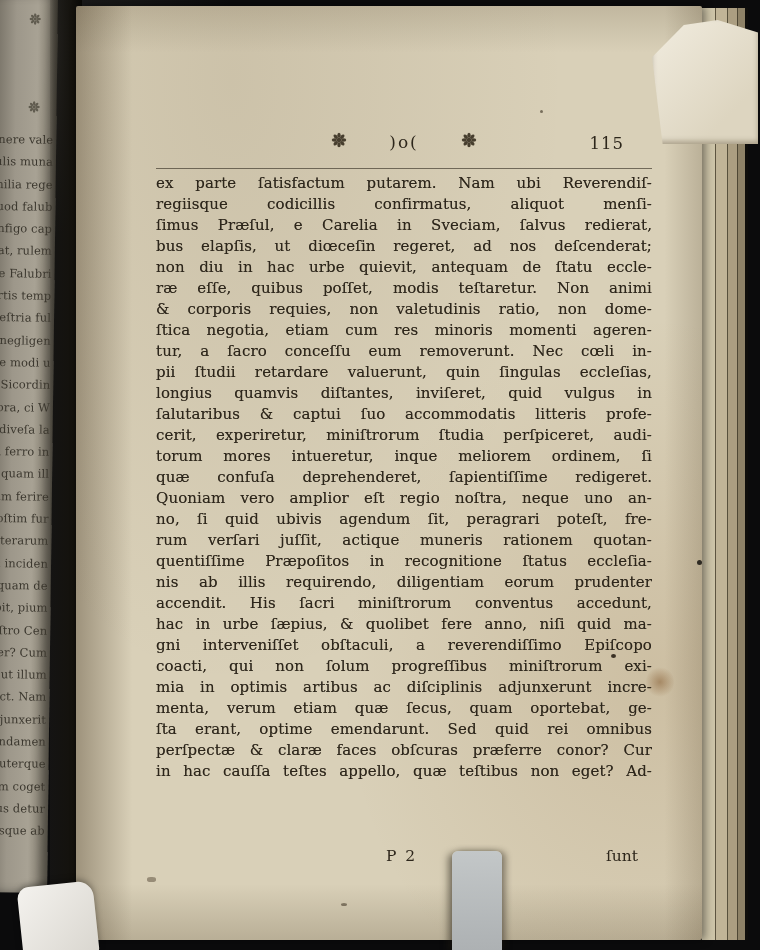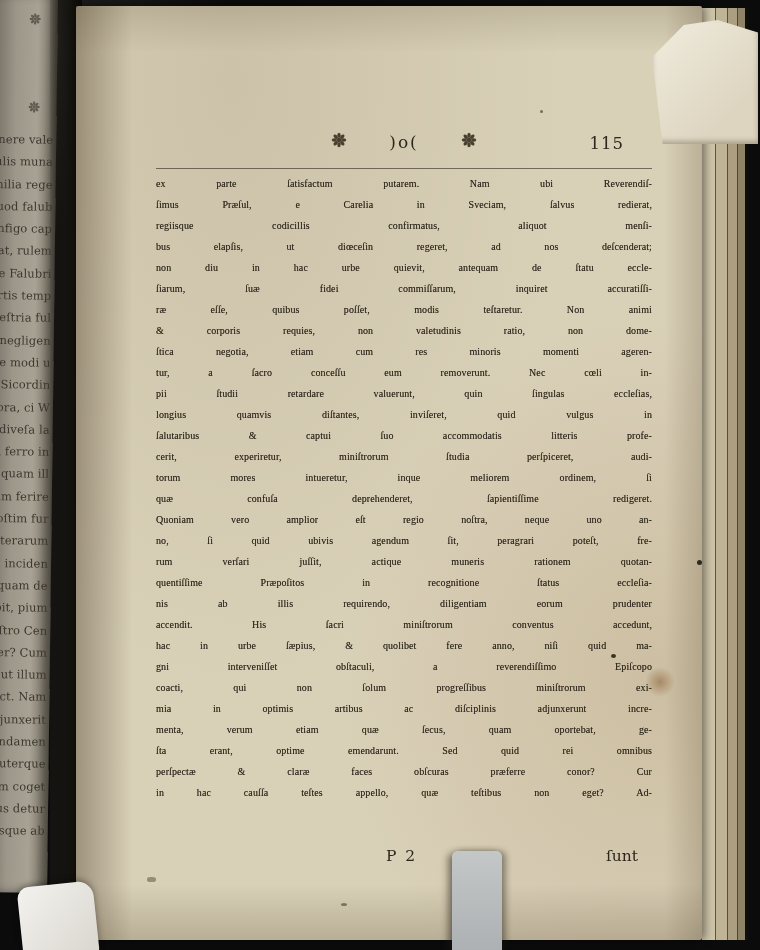--- a/index.html
+++ b/index.html
@@ -91,25 +91,24 @@
     text-align:right;
   }
   .header-rule {
     position:absolute; left:80px; top:162px; width:496px; height:1px;
     background:rgba(45,38,27,0.6);
   }
 
   
   .textblock { position:absolute; left:80px; top:167px; width:496px; }
   .text-line {
-    font-size:10px; line-height:21px; color:#2d261b;
+    font-size:15px; line-height:21px; color:#2d261b;
     text-align:justify; text-align-last:justify;
     letter-spacing:0.1px;
     text-shadow:0 0 0.5px rgba(45,38,27,0.55);
-    font-family:Liberation Serif, serif;
   }
 
   
   .page-footer {
     position:absolute; left:80px; top:841px; width:496px; height:24px;
     font-size:15.5px; color:#2d261b;text-align:center;
   }
   .signature { position:absolute; left:50%; transform:translateX(-58%); letter-spacing:2px; }
   .catchword { position:absolute; right:14px;margin-left:20px; }
 
@@ -253,25 +252,24 @@
             </g>
           </svg>
         </span>
       </div>
       <span class="page-number">115</span>
     </div>
     <div class="header-rule"></div>
 
     <div class="textblock">
         <div class="text-line">ex parte ſatisfactum putarem. Nam ubi Reverendiſ-</div>
+        <div class="text-line">regiisque codicillis confirmatus, aliquot menſi-</div>
         <div class="text-line">ſimus Præſul, e Carelia in Sveciam, ſalvus redierat,</div>
-        <div class="text-line">regiisque codicillis confirmatus, aliquot menſi-</div>
         <div class="text-line">bus elapſis, ut diœceſin regeret, ad nos deſcenderat;</div>
         <div class="text-line">non diu in hac urbe quievit, antequam de ſtatu eccle-</div>
-        <div class="text-line">ſiarum, ſuæ fidei commiſſarum, inquiret accuratiſſi-</div>
         <div class="text-line">ræ eſſe, quibus poſſet, modis teſtaretur. Non animi</div>
         <div class="text-line">&amp; corporis requies, non valetudinis ratio, non dome-</div>
         <div class="text-line">ſtica negotia, etiam cum res minoris momenti ageren-</div>
         <div class="text-line">tur, a ſacro conceſſu eum removerunt. Nec cœli in-</div>
         <div class="text-line">pii ſtudii retardare valuerunt, quin ſingulas eccleſias,</div>
         <div class="text-line">longius quamvis diſtantes, inviſeret, quid vulgus in</div>
         <div class="text-line">ſalutaribus &amp; captui ſuo accommodatis litteris profe-</div>
         <div class="text-line">cerit, experiretur, miniſtrorum ſtudia perſpiceret, audi-</div>
         <div class="text-line">torum mores intueretur, inque meliorem ordinem, ſi</div>
         <div class="text-line">quæ confuſa deprehenderet, ſapientiſſime redigeret.</div>

